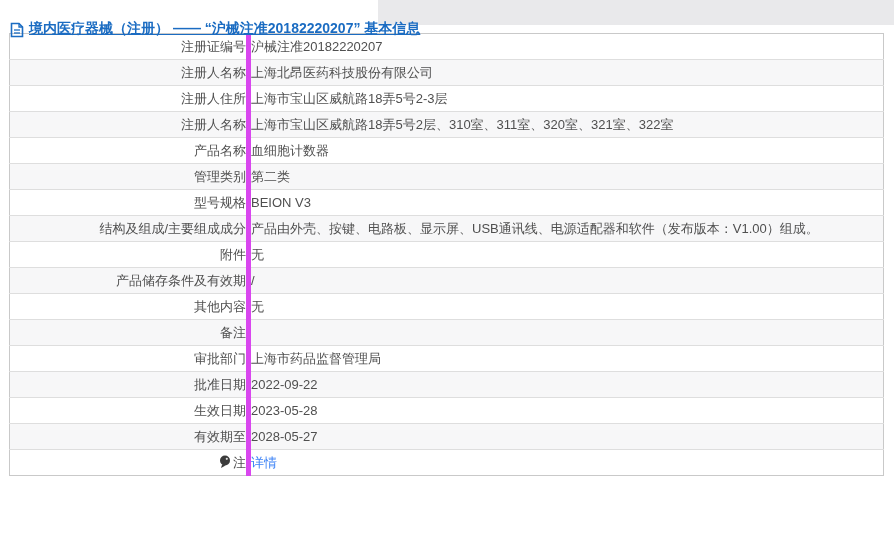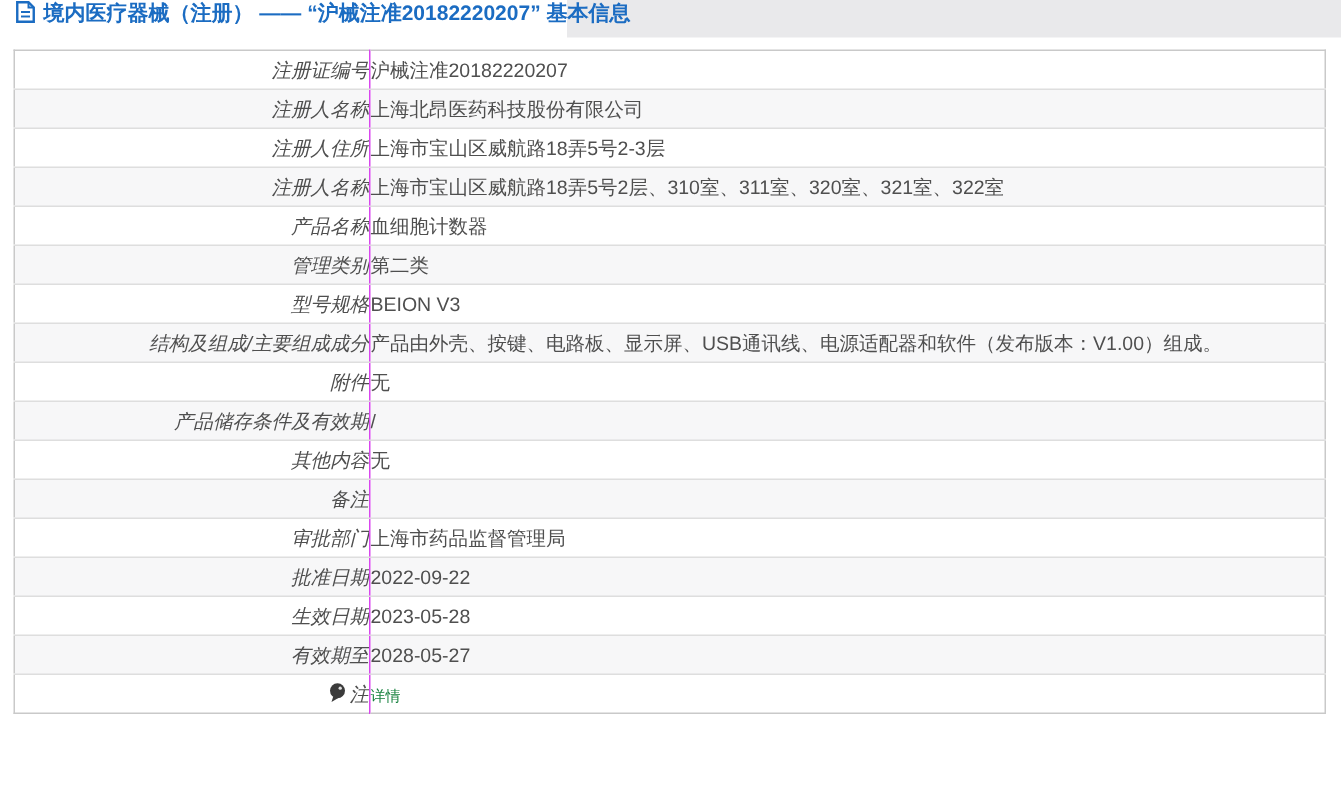--- a/index.html
+++ b/index.html
@@ -23,28 +23,29 @@
     position: absolute;
     left: 378px;
     right: 0;
     top: 0;
     height: 25px;
     background: #e9e9eb;
   }
   .title {
     position: absolute;
     left: 10px;
-    top: 0;
+    top: 20px;
     display: flex;
-    align-items: flex-start;
+    align-items: flex-end;
     gap: 5px;
     color: #1b6cc2;
     font-size: 14px;
     font-weight: bold;
     white-space: nowrap;
+    text-decoration: underline;
   }
   .doc-icon { display: inline-flex; }
   table.info {
     border-collapse: collapse;
     table-layout: fixed;
     width: 875px;
     margin-left: 9px;
     border: 1px solid #c9c9c9;
     background: #ffffff;
   }
@@ -57,29 +58,28 @@
     vertical-align: middle;
     overflow: hidden;
     white-space: nowrap;
   }
   table.info tr:nth-child(even) { background: #f7f7f8; }
   table.info tr:last-child td { border-bottom: none; }
   td.label {
     width: 236px;
     text-align: right;
     padding-right: 12px;
-    border-right: 1px solid #d946ef;
+    border-right: 5px solid #d946ef;
     color: #555555;
-    font-style: italic;
   }
   td.value { padding-left: 12px; }
   a.details-link {
-    color: #15803d;
+    color: #3b82f6;
     text-decoration: none;
-    font-size: 10px;
+    font-size: 13px;
   }
   .balloon-icon {
     display: inline-block;
     vertical-align: -2px;
     margin-right: 2px;
     line-height: 0;
   }
 </style>
 </head>
 <body>

